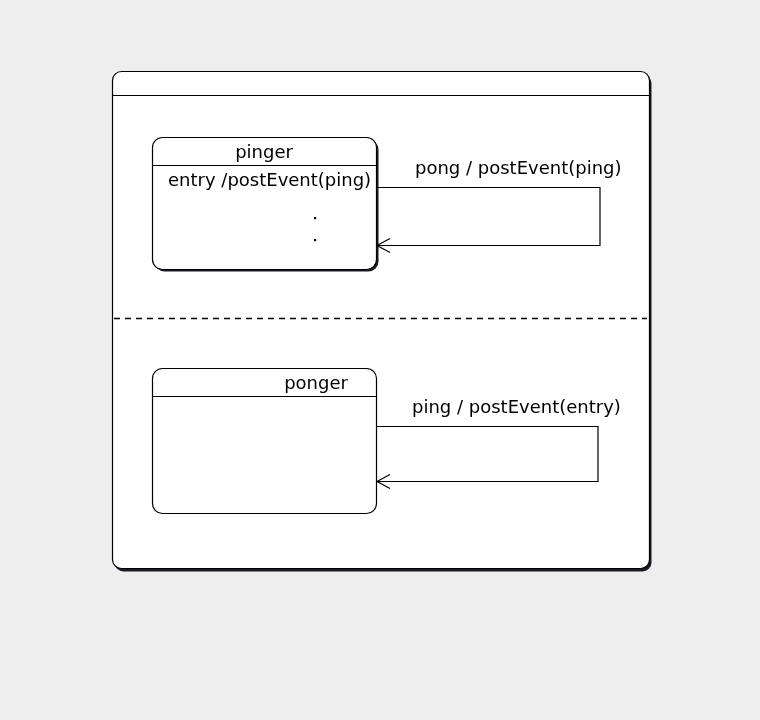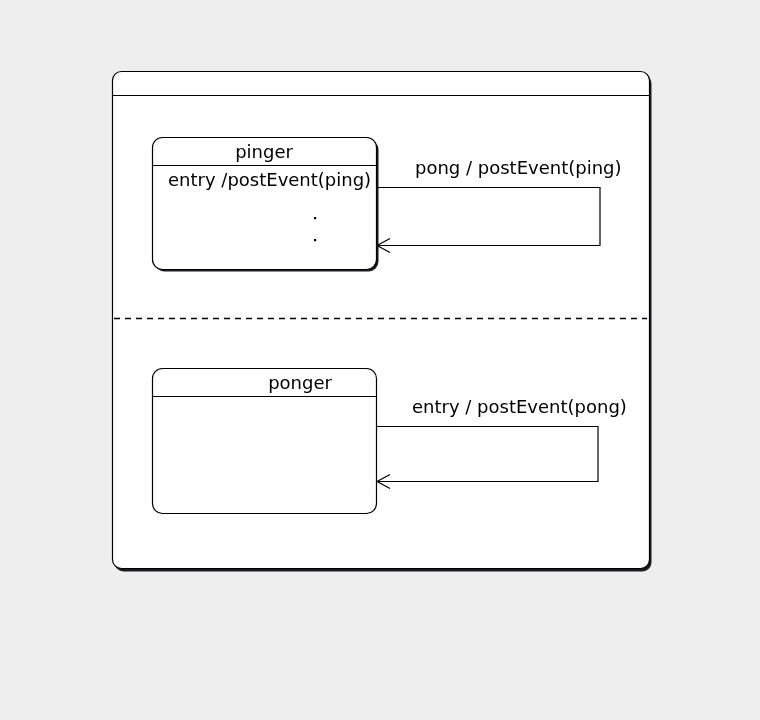--- a/index.html
+++ b/index.html
@@ -53,16 +53,16 @@
       <path d="M 390 238.5 L 377 245.5 L 390 252.5" fill="none" stroke="#000000" stroke-width="1.2" stroke-linecap="butt" stroke-linejoin="miter"></path>
       <rect x="152.5" y="368.5" width="224" height="145" rx="10" ry="10" fill="#ffffff" stroke="#000000" stroke-width="1.2"></rect>
       <line x1="152.5" y1="396.5" x2="376.5" y2="396.5" stroke="#000000" stroke-width="1.2"></line>
       <path d="M 377 426.5 L 598 426.5 L 598 481.5 L 377 481.5" fill="none" stroke="#000000" stroke-width="1.2"></path>
       <path d="M 390 474.5 L 377 481.5 L 390 488.5" fill="none" stroke="#000000" stroke-width="1.2" stroke-linecap="butt" stroke-linejoin="miter"></path>
     </svg>
   <div id="labels">
       <div class="txt txt-center" style="left: 152px; top: 143px; width: 224px;">pinger</div>
       <div class="txt" style="left: 168px; top: 171px;">entry /postEvent(ping)</div>
       <div class="txt" style="left: 415px; top: 159px; text-align: center;">pong / postEvent(ping)</div>
-      <div class="txt txt-center" style="left: 152px; top: 374px; width: 224px; padding-left: 36px;">ponger</div>
-      <div class="txt" style="left: 412px; top: 398px;">entry / postEvent(pong)</div>
+      <div class="txt txt-center" style="left: 168px; top: 374px; width: 224px; padding-left: 36px;">ponger</div>
+      <div class="txt" style="left: 412px; top: 398px;">ping / postEvent(entry)</div>
     </div>
 </div>
 
 </body></html>

